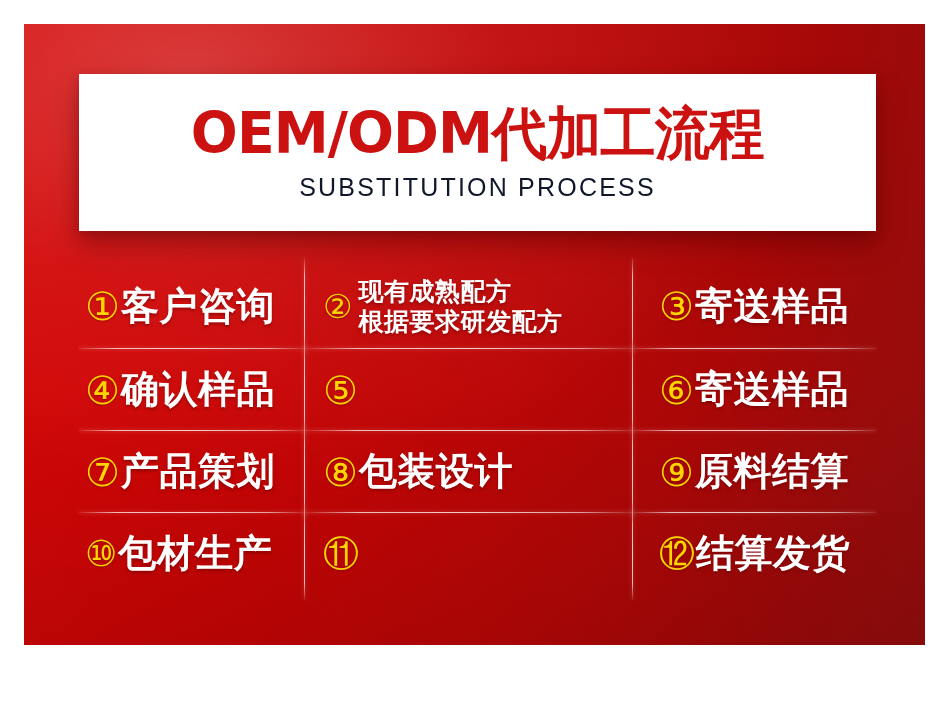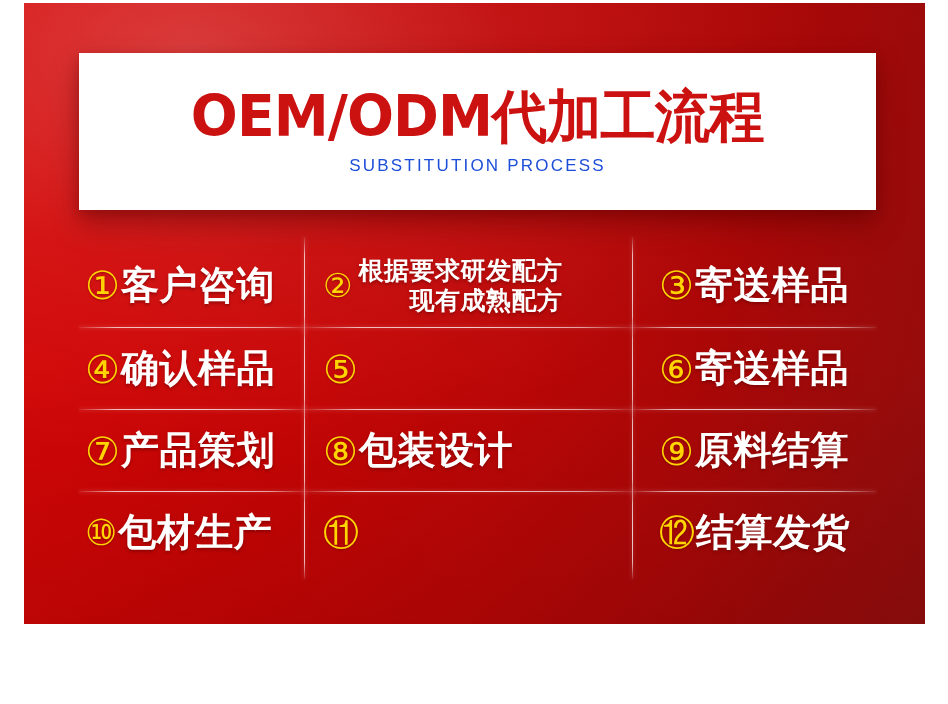--- a/index.html
+++ b/index.html
@@ -18,21 +18,21 @@
     position: relative;
     width: 948px;
     height: 704px;
     background: #ffffff;
   }
 
   
   #poster {
     position: absolute;
     left: 24px;
-    top: 3px;
+    top: 24px;
     width: 901px;
     height: 621px;
     background:
       radial-gradient(130% 120% at 18% 8%, rgba(255,255,255,0.22) 0%, rgba(255,255,255,0.06) 28%, rgba(255,255,255,0.0) 55%),
       linear-gradient(100deg,
         #d40707 0%,
         #d00505 14%,
         #c70404 34%,
         #bb0606 55%,
         #ab0707 74%,
@@ -74,23 +74,23 @@
     color: #cc1111;
     letter-spacing: -1px;
     white-space: nowrap;
     margin: 0 0 2px 0;
     transform: scaleX(0.97);
   }
 
   #sub-title {
     font-family: "Liberation Sans", "DejaVu Sans", sans-serif;
     font-weight: 400;
-    font-size: 17px;
+    font-size: 25px;
     line-height: 1.1;
-    color: #1d4ed8;
+    color: #0f172a;
     letter-spacing: 2.2px;
     white-space: nowrap;
     margin: 8px 0 0 0;
   }
 
   
   #grid {
     position: absolute;
     left: 55px;    
     top: 240px;    
@@ -159,21 +159,20 @@
 
   .label {
     color: #ffffff;
     font-family: "DejaVu Sans", "Liberation Sans", sans-serif;
     font-weight: 700;
     font-size: 38px;
     line-height: 1.05;
     letter-spacing: 0.5px;
     text-shadow: 0 2px 3px rgba(100,0,0,0.5);
     white-space: nowrap;
-    text-align: right;
   }
 
   
   .label.two-line {
     font-size: 25px;
     font-weight: 700;
     line-height: 1.18;
     letter-spacing: 0.5px;
     white-space: normal;
   }
@@ -194,22 +193,22 @@
 
     <div id="grid">
 
       <div class="cell c1 has-right has-bottom">
         <span class="num">①</span>
         <span class="label">客户咨询</span>
       </div>
       <div class="cell c2 step2 has-right has-bottom">
         <span class="num">②</span>
         <span class="label two-line">
+          <span class="ln">现有成熟配方</span>
           <span class="ln">根据要求研发配方</span>
-          <span class="ln">现有成熟配方</span>
         </span>
       </div>
       <div class="cell c3 has-bottom">
         <span class="num">③</span>
         <span class="label">寄送样品</span>
       </div>
 
       <div class="cell c1 has-right has-bottom">
         <span class="num">④</span>
         <span class="label">确认样品</span>

